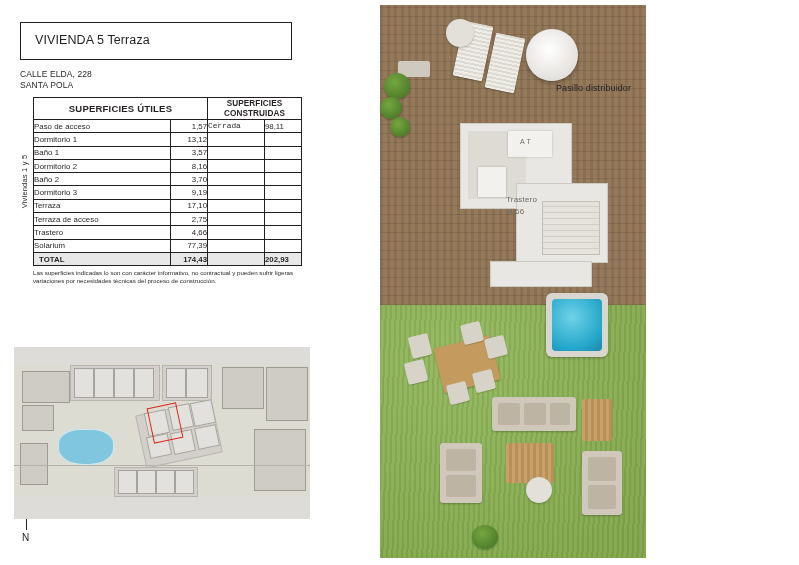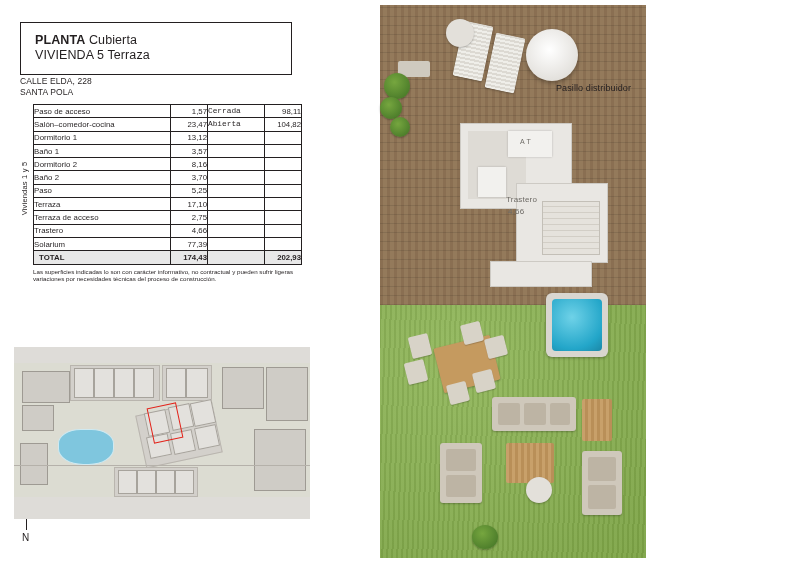--- a/index.html
+++ b/index.html
@@ -34,21 +34,21 @@
   }
   .title-line {
     font-size: 12.5px;
     line-height: 15px;
     letter-spacing: .1px;
   }
   .title-line b { font-weight: bold; }
   .title-line .reg { font-weight: normal; }
 
   .address {
-    margin-top: 1px;
+    margin-top: 9px;
     font-size: 8.5px;
     line-height: 10.5px;
     letter-spacing: .1px;
   }
 
   
   .table-wrap {
     margin-top: 7px;
     position: relative;
     width: 282px;
@@ -104,21 +104,21 @@
     text-align: right;
     padding: 0 4px 0 2px;
     width: 36px;
   }
   td.cname {
     padding: 0 2px 0 4px;
     width: 56px;
     font-family: Liberation Mono, monospace;
   }
   td.cval {
-    text-align: right;
+    text-align: left;
     padding: 0 4px 0 2px;
     width: 36px;
   }
   td.blank { border: 1px solid #231f20; }
   tr.total td {
     font-weight: bold;
     background: #e8e8e8;
   }
   tr.total td.name { padding-left: 5px; }
 
@@ -345,53 +345,50 @@
   }
 </style>
 </head>
 <body>
 
 <div class="page">
 
   <div class="left-col">
 
     <div class="title-box">
-      <div class="title-line">
-        <b>PLANTA</b>
-        <span class="reg">Cubierta</span>
-      </div>
       <div class="title-line">VIVIENDA 5 Terraza</div>
     </div>
 
     <div class="address">
       <div>CALLE ELDA, 228</div>
       <div>SANTA POLA</div>
     </div>
 
     <div class="table-wrap">
       <div class="vert-label">
         <span>Viviendas 1 y 5</span>
       </div>
 
       <table class="surf">
         <tbody>
+            <tr>
+          <th class="hdr-left" colspan="2">SUPERFICIES ÚTILES</th>
+          <th class="hdr-right" colspan="2">
+            <div>SUPERFICIES</div>
+            <div>CONSTRUIDAS</div>
+          </th>
+        </tr>
 
         <tr>
           <td class="name">Paso de acceso</td>
           <td class="val">1,57</td>
           <td class="cname">Cerrada</td>
           <td class="cval">98,11</td>
         </tr>
         <tr>
-          <td class="name">Salón–comedor-cocina</td>
-          <td class="val">23,47</td>
-          <td class="cname">Abierta</td>
-          <td class="cval">104,82</td>
-        </tr>
-        <tr>
           <td class="name">Dormitorio 1</td>
           <td class="val">13,12</td>
           <td class="blank"></td>
           <td class="blank"></td>
         </tr>
         <tr>
           <td class="name">Baño 1</td>
           <td class="val">3,57</td>
           <td class="blank"></td>
           <td class="blank"></td>
@@ -402,22 +399,22 @@
           <td class="blank"></td>
           <td class="blank"></td>
         </tr>
         <tr>
           <td class="name">Baño 2</td>
           <td class="val">3,70</td>
           <td class="blank"></td>
           <td class="blank"></td>
         </tr>
         <tr>
-          <td class="name">Paso</td>
-          <td class="val">5,25</td>
+          <td class="name">Dormitorio 3</td>
+          <td class="val">9,19</td>
           <td class="blank"></td>
           <td class="blank"></td>
         </tr>
         <tr>
           <td class="name">Terraza</td>
           <td class="val">17,10</td>
           <td class="blank"></td>
           <td class="blank"></td>
         </tr>
         <tr>

